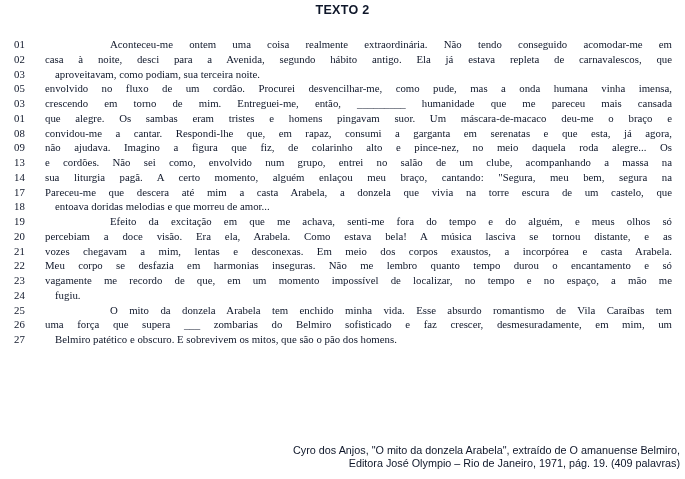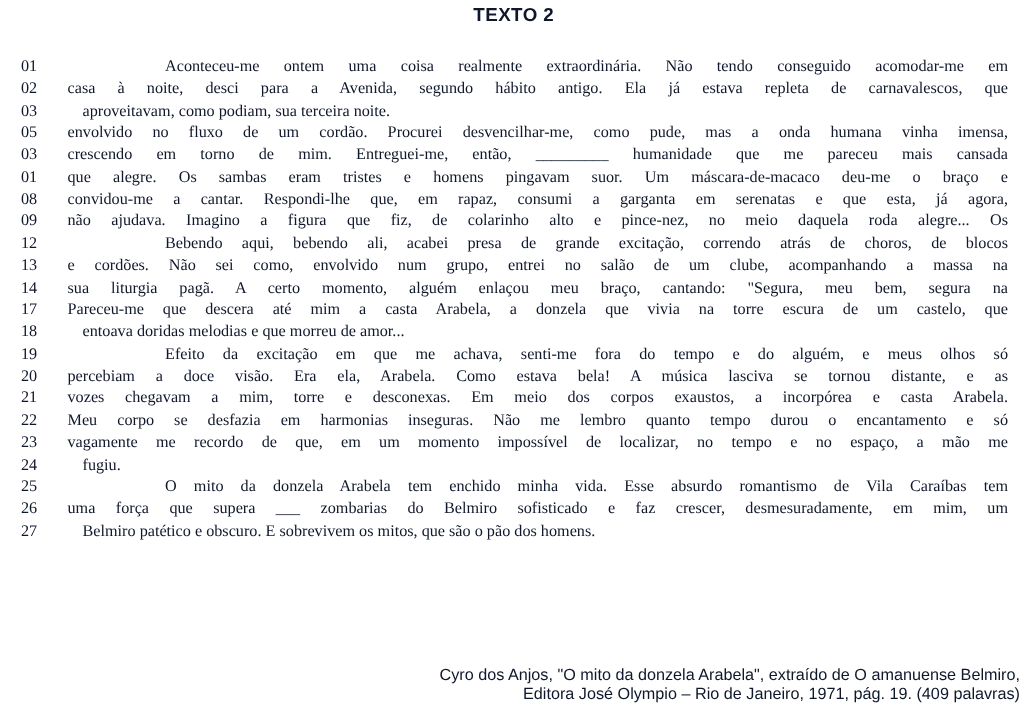--- a/index.html
+++ b/index.html
@@ -97,24 +97,20 @@
       </div>
       <div class="line-row">
         <span class="line-num">08</span>
         <span class="line-text">convidou-me a cantar. Respondi-lhe que, em rapaz, consumi a garganta em serenatas e que esta, já agora,</span>
       </div>
       <div class="line-row">
         <span class="line-num">09</span>
         <span class="line-text">não ajudava. Imagino a figura que fiz, de colarinho alto e pince-nez, no meio daquela roda alegre... Os</span>
       </div>
       <div class="line-row">
-        <span class="line-num">12</span>
-        <span class="line-text indent">Bebendo aqui, bebendo ali, acabei presa de grande excitação, correndo atrás de choros, de blocos</span>
-      </div>
-      <div class="line-row">
         <span class="line-num">13</span>
         <span class="line-text">e cordões. Não sei como, envolvido num grupo, entrei no salão de um clube, acompanhando a massa na</span>
       </div>
       <div class="line-row">
         <span class="line-num">14</span>
         <span class="line-text">sua liturgia pagã. A certo momento, alguém enlaçou meu braço, cantando: "Segura, meu bem, segura na</span>
       </div>
       <div class="line-row">
         <span class="line-num">17</span>
         <span class="line-text">Pareceu-me que descera até mim a casta Arabela, a donzela que vivia na torre escura de um castelo, que</span>
@@ -126,21 +122,21 @@
       <div class="line-row">
         <span class="line-num">19</span>
         <span class="line-text indent">Efeito da excitação em que me achava, senti-me fora do tempo e do alguém, e meus olhos só</span>
       </div>
       <div class="line-row">
         <span class="line-num">20</span>
         <span class="line-text">percebiam a doce visão. Era ela, Arabela. Como estava bela! A música lasciva se tornou distante, e as</span>
       </div>
       <div class="line-row">
         <span class="line-num">21</span>
-        <span class="line-text">vozes chegavam a mim, torre e desconexas. Em meio dos corpos exaustos, a incorpórea e casta Arabela.</span>
+        <span class="line-text">vozes chegavam a mim, lentas e desconexas. Em meio dos corpos exaustos, a incorpórea e casta Arabela.</span>
       </div>
       <div class="line-row">
         <span class="line-num">22</span>
         <span class="line-text">Meu corpo se desfazia em harmonias inseguras. Não me lembro quanto tempo durou o encantamento e só</span>
       </div>
       <div class="line-row">
         <span class="line-num">23</span>
         <span class="line-text">vagamente me recordo de que, em um momento impossível de localizar, no tempo e no espaço, a mão me</span>
       </div>
       <div class="line-row">

